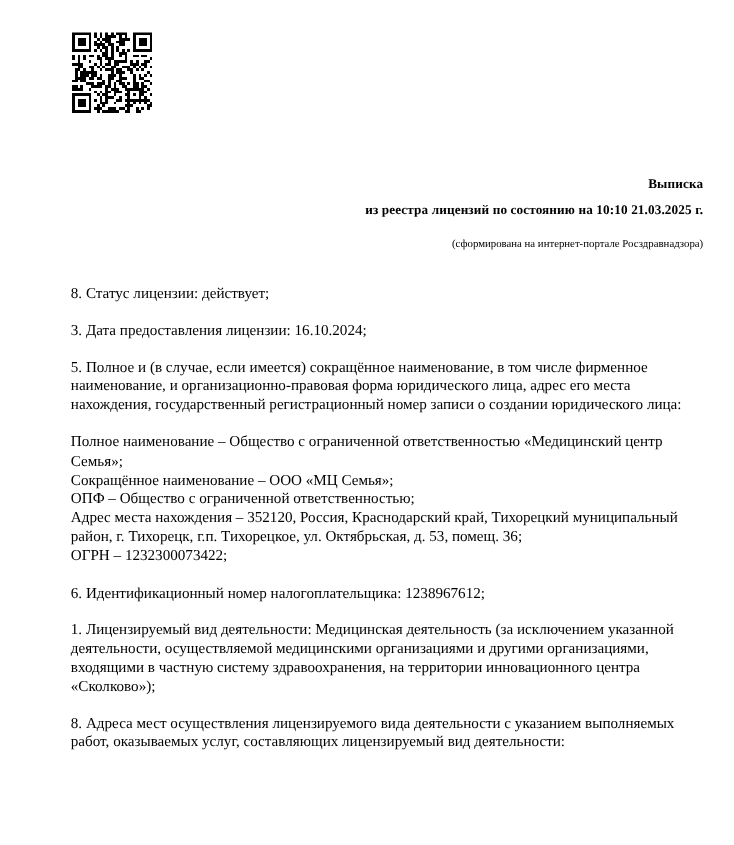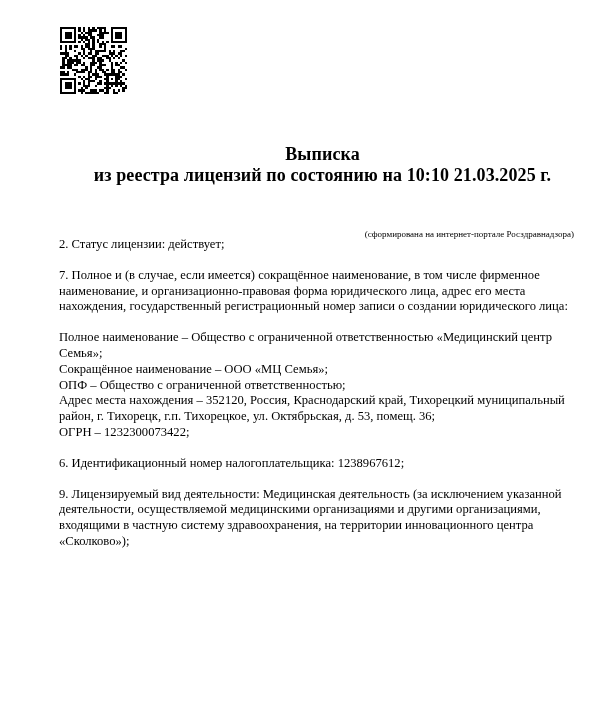--- a/index.html
+++ b/index.html
@@ -21,35 +21,34 @@
     left: 60px;
     top: 27px;
     width: 67px;
     height: 68px;
   }
   .title-block {
     position: absolute;
     left: 59px;
     top: 144px;
     width: 527px;
-    text-align: center;
+    text-align: right;
     font-weight: bold;
-    font-size: 18px;
+    font-size: 11px;
     line-height: 20.5px;
     letter-spacing: 0.1px;
   }
   .note {
     position: absolute;
     top: 197.5px;
-    right: 38px;
+    right: 26px;
     font-size: 9px;
     line-height: 11px;
     text-align: center;
     color: #000000;
-    margin-top: 31px;
   }
   .content {
     position: absolute;
     left: 59px;
     top: 237px;
     width: 548px;
     font-size: 12.6px;
     line-height: 15.8px;
   }
   .para {
@@ -490,31 +489,34 @@
       </svg></div>
 
   <div class="title-block">
     <div>Выписка</div>
     <div>из реестра лицензий по состоянию на 10:10 21.03.2025 г.</div>
   </div>
 
   <div class="note">(сформирована на интернет-портале Росздравнадзора)</div>
 
   <div class="content">
-    <p class="para">2. Статус лицензии: действует;</p>
-    <p class="para">7. Полное и (в случае, если имеется) сокращённое наименование, в том числе фирменное
+    <p class="para">8. Статус лицензии: действует;</p>
+    <p class="para">3. Дата предоставления лицензии: 16.10.2024;</p>
+    <p class="para">5. Полное и (в случае, если имеется) сокращённое наименование, в том числе фирменное
 наименование, и организационно-правовая форма юридического лица, адрес его места
 нахождения, государственный регистрационный номер записи о создании юридического лица:</p>
     <p class="para">Полное наименование – Общество с ограниченной ответственностью «Медицинский центр
 Семья»;
 Сокращённое наименование – ООО «МЦ Семья»;
 ОПФ – Общество с ограниченной ответственностью;
 Адрес места нахождения – 352120, Россия, Краснодарский край, Тихорецкий муниципальный
 район, г. Тихорецк, г.п. Тихорецкое, ул. Октябрьская, д. 53, помещ. 36;
 ОГРН – 1232300073422;</p>
     <p class="para">6. Идентификационный номер налогоплательщика: 1238967612;</p>
-    <p class="para">9. Лицензируемый вид деятельности: Медицинская деятельность (за исключением указанной
+    <p class="para">1. Лицензируемый вид деятельности: Медицинская деятельность (за исключением указанной
 деятельности, осуществляемой медицинскими организациями и другими организациями,
 входящими в частную систему здравоохранения, на территории инновационного центра
 «Сколково»);</p>
+    <p class="para">8. Адреса мест осуществления лицензируемого вида деятельности с указанием выполняемых
+работ, оказываемых услуг, составляющих лицензируемый вид деятельности:</p>
   </div>
 
 </div>
 
 </body></html>

